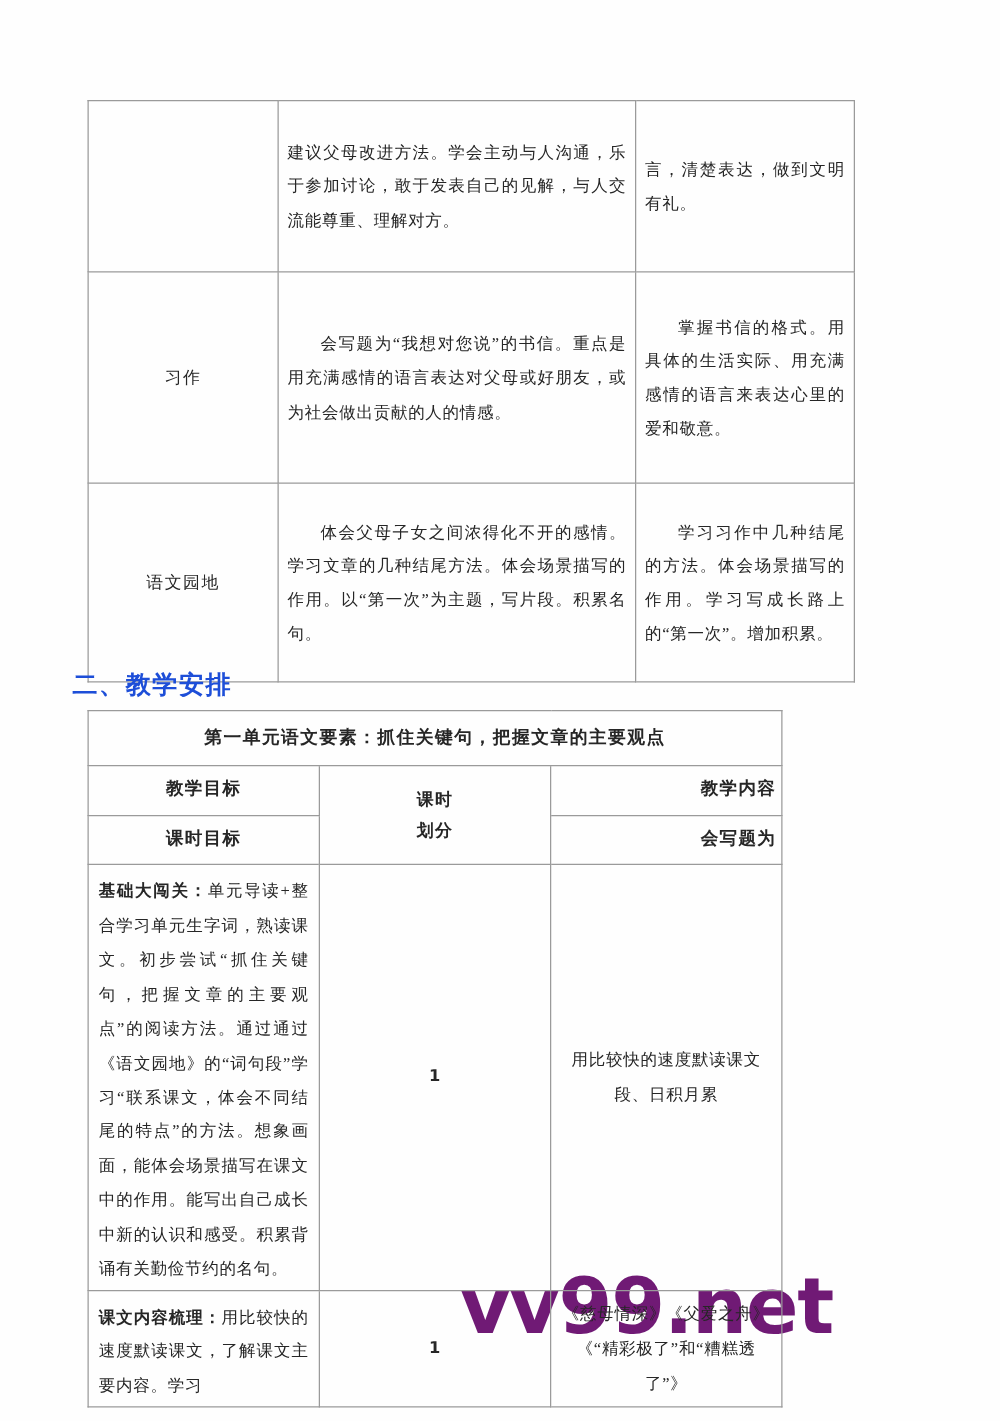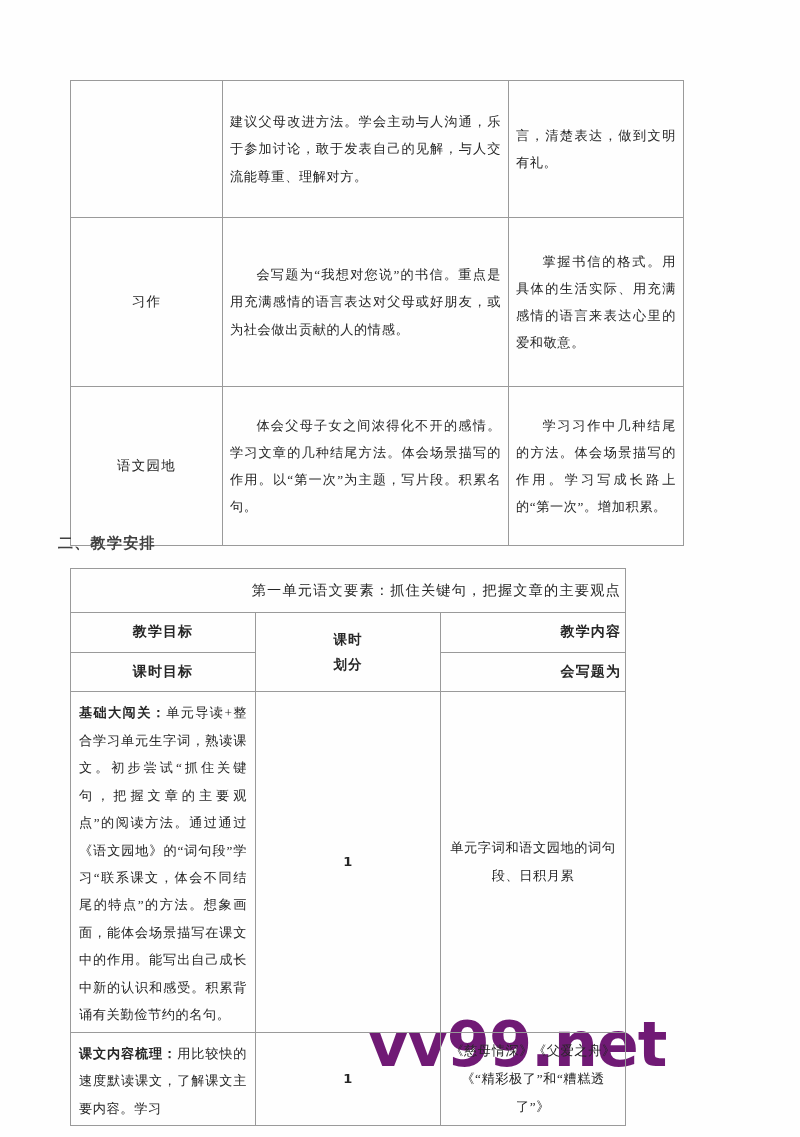--- a/index.html
+++ b/index.html
@@ -79,24 +79,24 @@
     text-align: justify;
     text-align-last: left;
   }
   .indent2 { text-indent: 2em; }
 
   
   .section-heading {
     position: absolute;
     left: 58px;
     top: 534px;
-    font-size: 15px;
+    font-size: 20px;
     font-weight: 700;
     letter-spacing: 1.3px;
-    color: #404040;
+    color: #1d4ed8;
     font-family: Liberation Serif, serif;
     z-index: 1;
   }
 
   
   #table-arrange {
     left: 70px;
     top: 568px;
     width: 556px;
   }
@@ -105,22 +105,22 @@
   }
   #table-arrange td.hdr {
     text-align: center;
     font-weight: 700;
     font-size: 14px;
     letter-spacing: 1.1px;
     line-height: 1.9;
     padding: 6px 4px;
   }
   #table-arrange td.unit-title {
-    text-align: right;
-    font-weight: 400;
+    text-align: center;
+    font-weight: 700;
     font-size: 14.2px;
     letter-spacing: 1.2px;
     padding: 7px 4px;
   }
   #table-arrange td.col-goal { width: 280px; }
   #table-arrange td.col-period {
     width: 48px;
     text-align: center;
     font-weight: 700;
     font-size: 13.5px;
@@ -206,21 +206,21 @@
         <td class="hdr col-content">会写题为</td>
       </tr>
       <tr>
         <td class="body-goal col-goal" style="height:280px">
           <span class="indent2" style="display:inline">
             <span class="b">基础大闯关：</span><span>单元导读+整合学习单元生字词，熟读课文。初步尝试“抓住关键句，把握文章的主要观点”的阅读方法。通过通过《语文园地》的“词句段”学习“联系课文，体会不同结尾的特点”的方法。想象画面，能体会场景描写在课文中的作用。能写出自己成长中新的认识和感受。积累背诵有关勤俭节约的名句。</span>
           </span>
         </td>
         <td class="body-period col-period">1</td>
         <td class="body-content col-content">
-          <span class="ln">单元字词和语文园地的词句</span>
+          <span class="ln">用比较快的速度默读课文</span>
           <span class="ln">段、日积月累</span>
         </td>
       </tr>
       <tr>
         <td class="body-goal col-goal" style="height:58px">
           <span class="indent2" style="display:inline">
             <span class="b">课文内容梳理：</span><span>用比较快的速度默读课文，了解课文主要内容。学习</span>
           </span>
         </td>
         <td class="body-period col-period">1</td>

